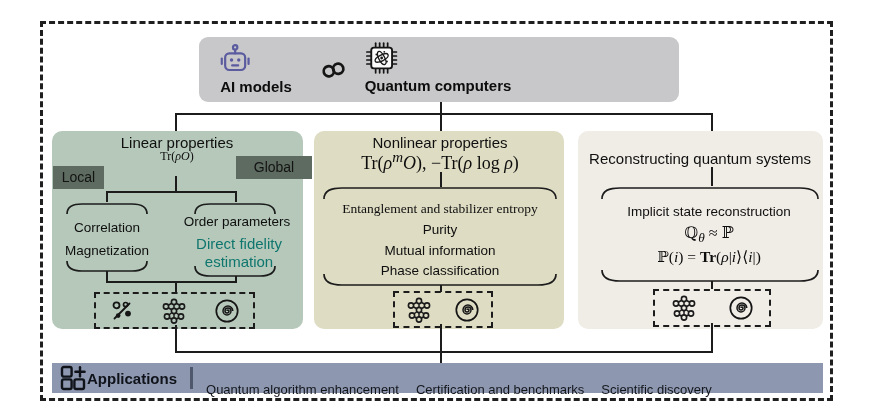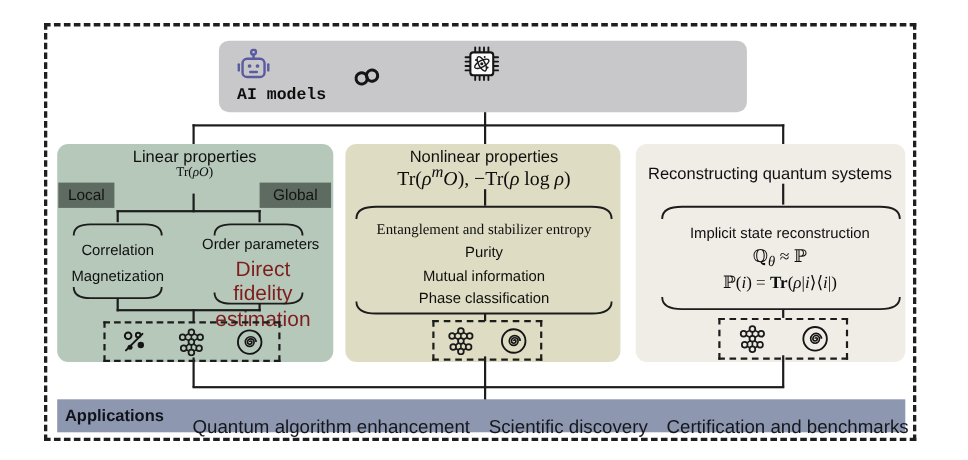--- a/index.html
+++ b/index.html
@@ -13,39 +13,39 @@
   .tb-label{font-size:15px;font-weight:700;color:#0d0d0d;white-space:nowrap;margin-top:2px;}
   .panel{position:absolute;top:131px;height:198px;border-radius:10px;}
   .panel-linear{left:52px;width:251px;background:#b5c8ba;}
   .panel-nonlinear{left:314px;width:250px;background:#dedcc3;}
   .panel-recon{left:578px;width:245px;background:#f0ece6;}
   .p-title{position:absolute;font-size:15px;font-weight:500;white-space:nowrap;transform:translateX(-50%);color:#101010;}
   .math{font-family:"Liberation Serif","DejaVu Serif","DejaVu Sans",serif;color:#0d0d0d;}
   .p-formula{position:absolute;white-space:nowrap;transform:translateX(-50%);text-align:center;}
   .tag{position:absolute;background:#5d6b60;color:#131313;font-size:14px;text-align:center;height:23px;line-height:23px;}
   .b-item{position:absolute;font-size:13.5px;transform:translateX(-50%);text-align:center;white-space:nowrap;color:#0f0f0f;}
-  .b-item-wrap{position:absolute;font-size:19px;transform:translateX(-50%);text-align:center;line-height:1.18;white-space:normal;color:#7f1d1d;}
+  .b-item-wrap{position:absolute;font-size:15px;transform:translateX(-50%);text-align:center;line-height:1.18;white-space:normal;color:#0f766e;}
   .dashedbox{position:absolute;border:2px dashed #1c1c1c;display:flex;align-items:center;justify-content:space-around;}
   .appbar{position:absolute;left:52px;top:363px;width:771px;height:30px;background:#8d98b0;display:flex;align-items:center;}
   .app-label{font-size:15px;font-weight:700;color:#10131a;white-space:nowrap;}
   .app-divider{width:3px;height:22px;background:#4e576b;margin-left:13px;}
-  .app-items{display:flex;gap:17px;margin-left:13px;font-size:17px;color:#14161c;white-space:nowrap;margin-top:22px;}
+  .app-items{display:flex;gap:17px;margin-left:13px;font-size:13px;color:#14161c;white-space:nowrap;margin-top:22px;}
   svg{display:block;}
   .brace{position:absolute;}
 </style>
 </head>
 <body>
 
 <div class="stage">
 
   <div class="outer-border"></div>
 
   <div class="topbar">
 
-    <div class="tb-group" style="left:57px;top:7px;font-family:Liberation Mono, monospace;">
+    <div class="tb-group" style="left:57px;top:7px;">
       <svg width="30" height="32" viewBox="0 0 30 32">
         <g fill="none" stroke="#5b5ba0" stroke-width="2.2" stroke-linecap="round">
           <circle cx="15" cy="3.4" r="2.2"></circle>
           <line x1="15" y1="5.8" x2="15" y2="9.4"></line>
           <rect x="5" y="9.4" width="20" height="16.6" rx="4.2"></rect>
           <line x1="12" y1="21.4" x2="18" y2="21.4"></line>
           <line x1="1.6" y1="14.5" x2="1.6" y2="20"></line>
           <line x1="28.4" y1="14.5" x2="28.4" y2="20"></line>
         </g>
         <circle cx="11.4" cy="16" r="1.7" fill="#5b5ba0"></circle>
@@ -86,35 +86,36 @@
         <rect x="6.6" y="6.6" width="20.8" height="20.8" rx="2.6" fill="#fbfbfb" stroke="#151515" stroke-width="1.9"></rect>
         <g fill="none" stroke="#1a1a1a" stroke-width="1.3">
           <ellipse cx="17" cy="17" rx="7.2" ry="2.9" transform="rotate(-28 17 17)"></ellipse>
           <ellipse cx="17" cy="17" rx="7.2" ry="2.9" transform="rotate(62 17 17)"></ellipse>
         </g>
         <circle cx="17" cy="17" r="1.4" fill="#1a1a1a"></circle>
         <circle cx="11.8" cy="13.6" r="1" fill="#1a1a1a"></circle>
         <circle cx="22.2" cy="20.4" r="1" fill="#1a1a1a"></circle>
         <circle cx="19.6" cy="10.8" r="0.9" fill="#1a1a1a"></circle>
       </svg>
+      <div class="tb-label">Quantum computers</div>
     </div>
 
   </div>
 
   <div class="ln" style="left:440px;top:102px;width:2px;height:13px"></div>
   <div class="ln" style="left:175px;top:113px;width:538px;height:2px"></div>
   <div class="ln" style="left:175px;top:113px;width:2px;height:19px"></div>
   <div class="ln" style="left:440px;top:113px;width:2px;height:19px"></div>
   <div class="ln" style="left:711px;top:113px;width:2px;height:19px"></div>
 
   <div class="panel panel-linear"></div>
   <div class="p-title" style="left:177px;top:134px;">Linear properties</div>
   <div class="p-formula math" style="left:177px;top:149px;font-size:12px;">Tr(<i>ρO</i>)</div>
   <div class="tag" style="left:53px;top:166px;width:51px;">Local</div>
-  <div class="tag" style="left:236px;top:166px;width:65px;">Global</div>
+  <div class="tag" style="left:236px;top:156px;width:76px;">Global</div>
 
   <div class="ln" style="left:175px;top:176px;width:2px;height:17px"></div>
   <div class="ln" style="left:106px;top:191px;width:131px;height:2px"></div>
   <div class="ln" style="left:106px;top:191px;width:2px;height:11px"></div>
   <div class="ln" style="left:235px;top:191px;width:2px;height:11px"></div>
 
   <svg class="brace" style="left:65px;top:202px;" width="84" height="13" viewBox="0 0 84 13">
     <path d="M2 12 C2 4.5 8 2 17 2 L67 2 C76 2 82 4.5 82 12" fill="none" stroke="#1c1c1c" stroke-width="1.7"></path>
     </svg>
   <svg class="brace" style="left:193px;top:202px;" width="84" height="13" viewBox="0 0 84 13">
@@ -287,18 +288,18 @@
         <line x1="16.4" y1="7.8" x2="25.6" y2="7.8"></line>
         <line x1="21" y1="3.2" x2="21" y2="12.4"></line>
         <rect x="3" y="15.4" width="9.6" height="9.6" rx="1.8"></rect>
         <rect x="15.4" y="15.4" width="9.6" height="9.6" rx="1.8"></rect>
       </g>
     </svg>
     <div class="app-label">Applications</div>
     <div class="app-divider"></div>
     <div class="app-items">
       <span>Quantum algorithm enhancement</span>
+      <span>Certification and benchmarks</span>
       <span>Scientific discovery</span>
-      <span>Certification and benchmarks</span>
     </div>
   </div>
 
 </div>
 
 </body></html>

